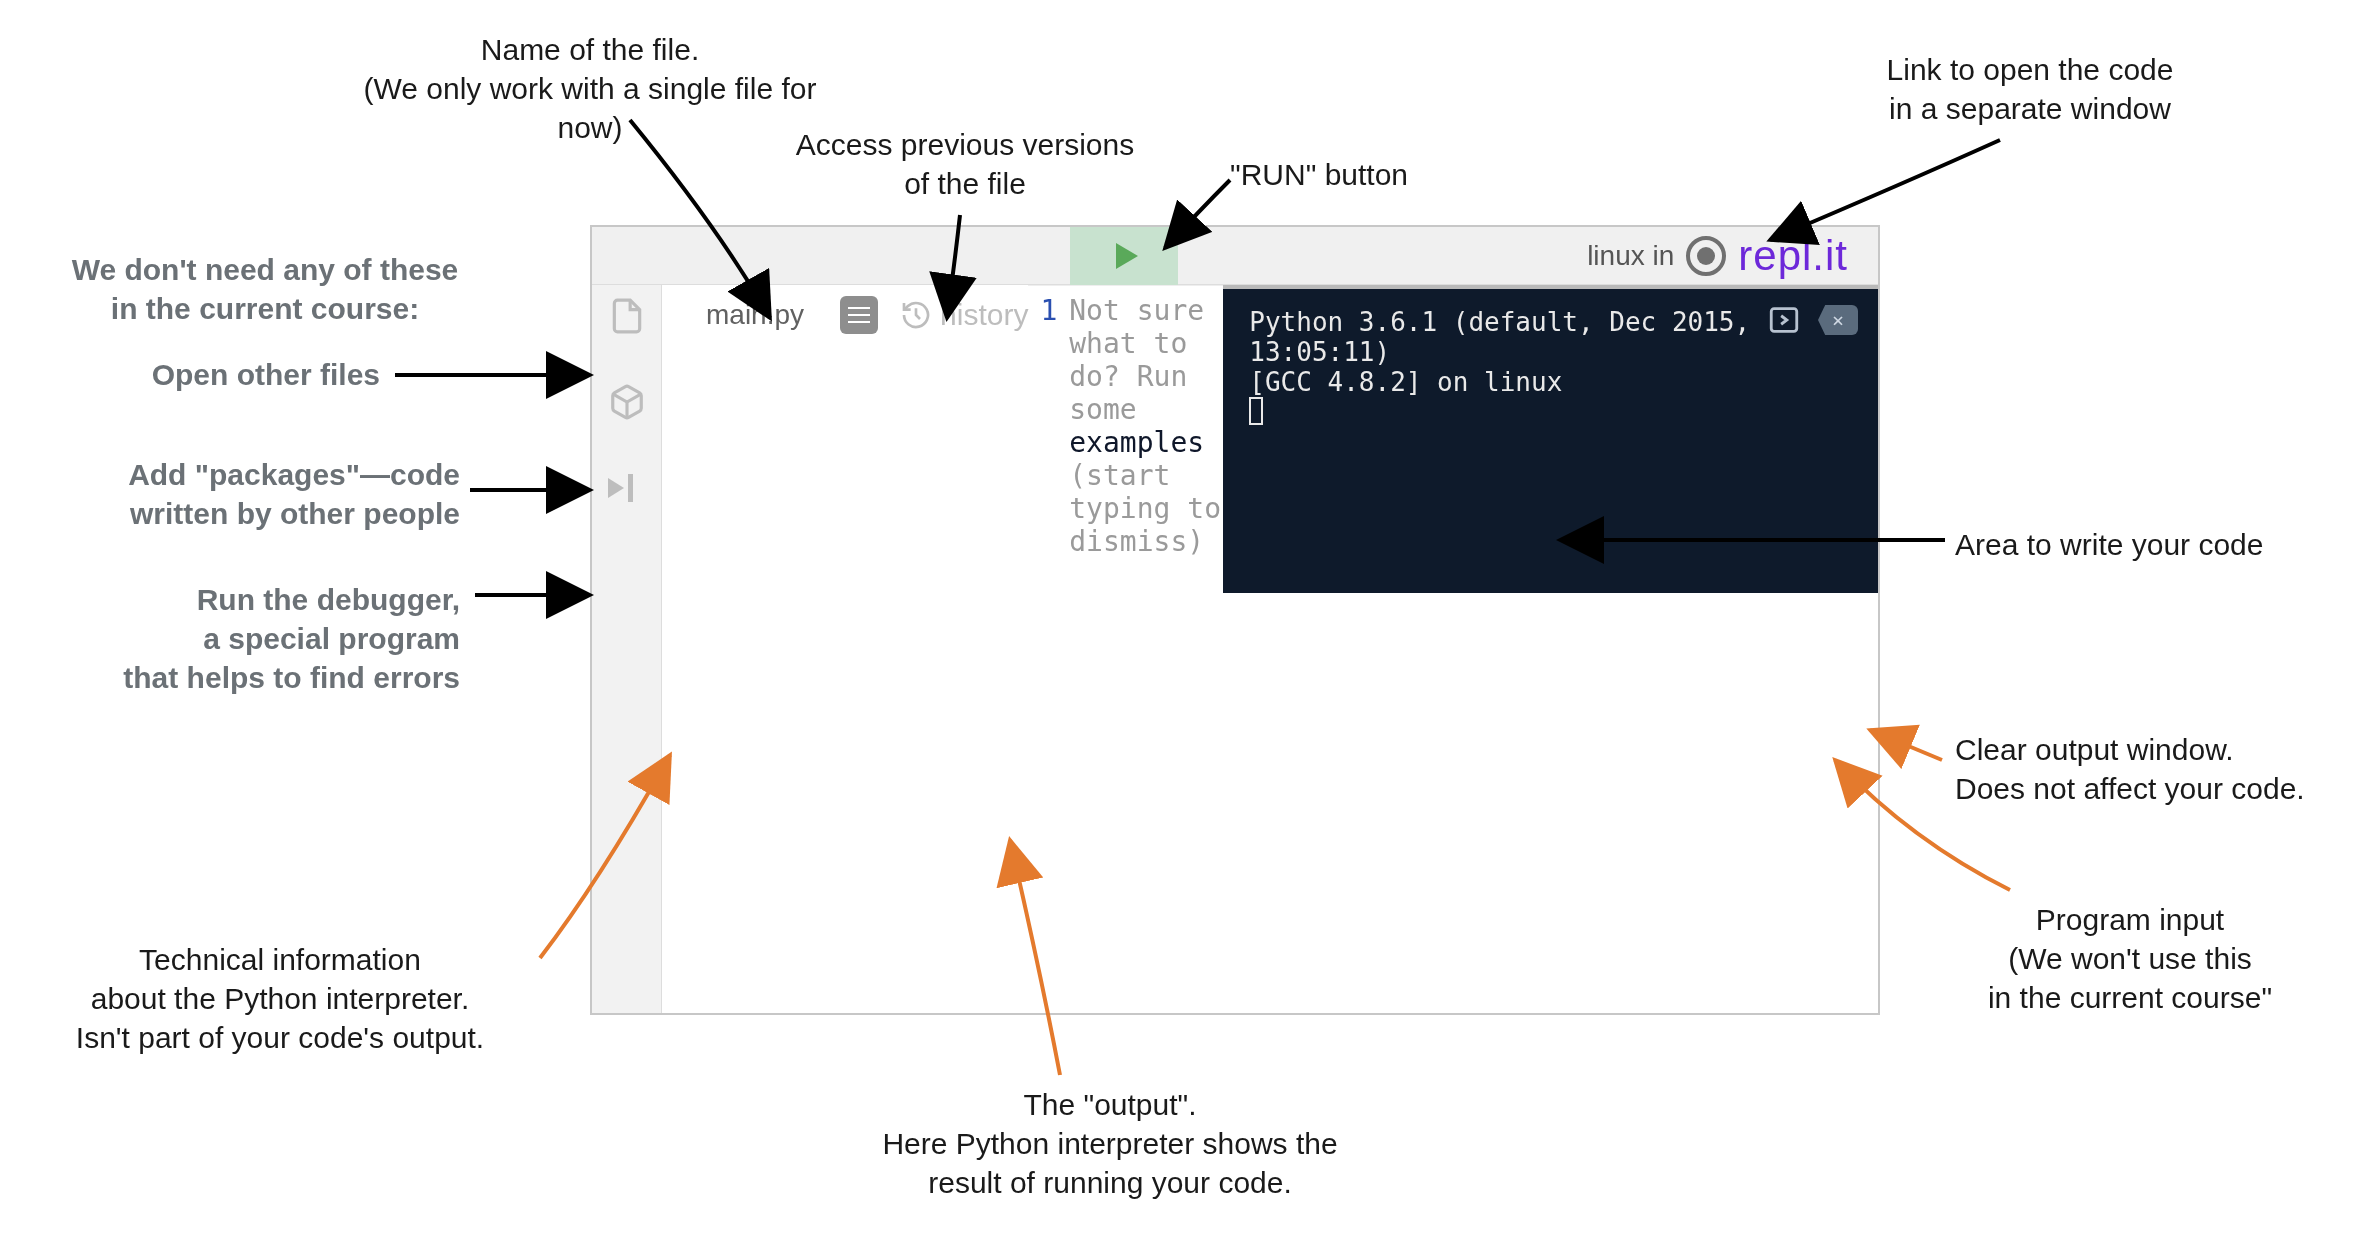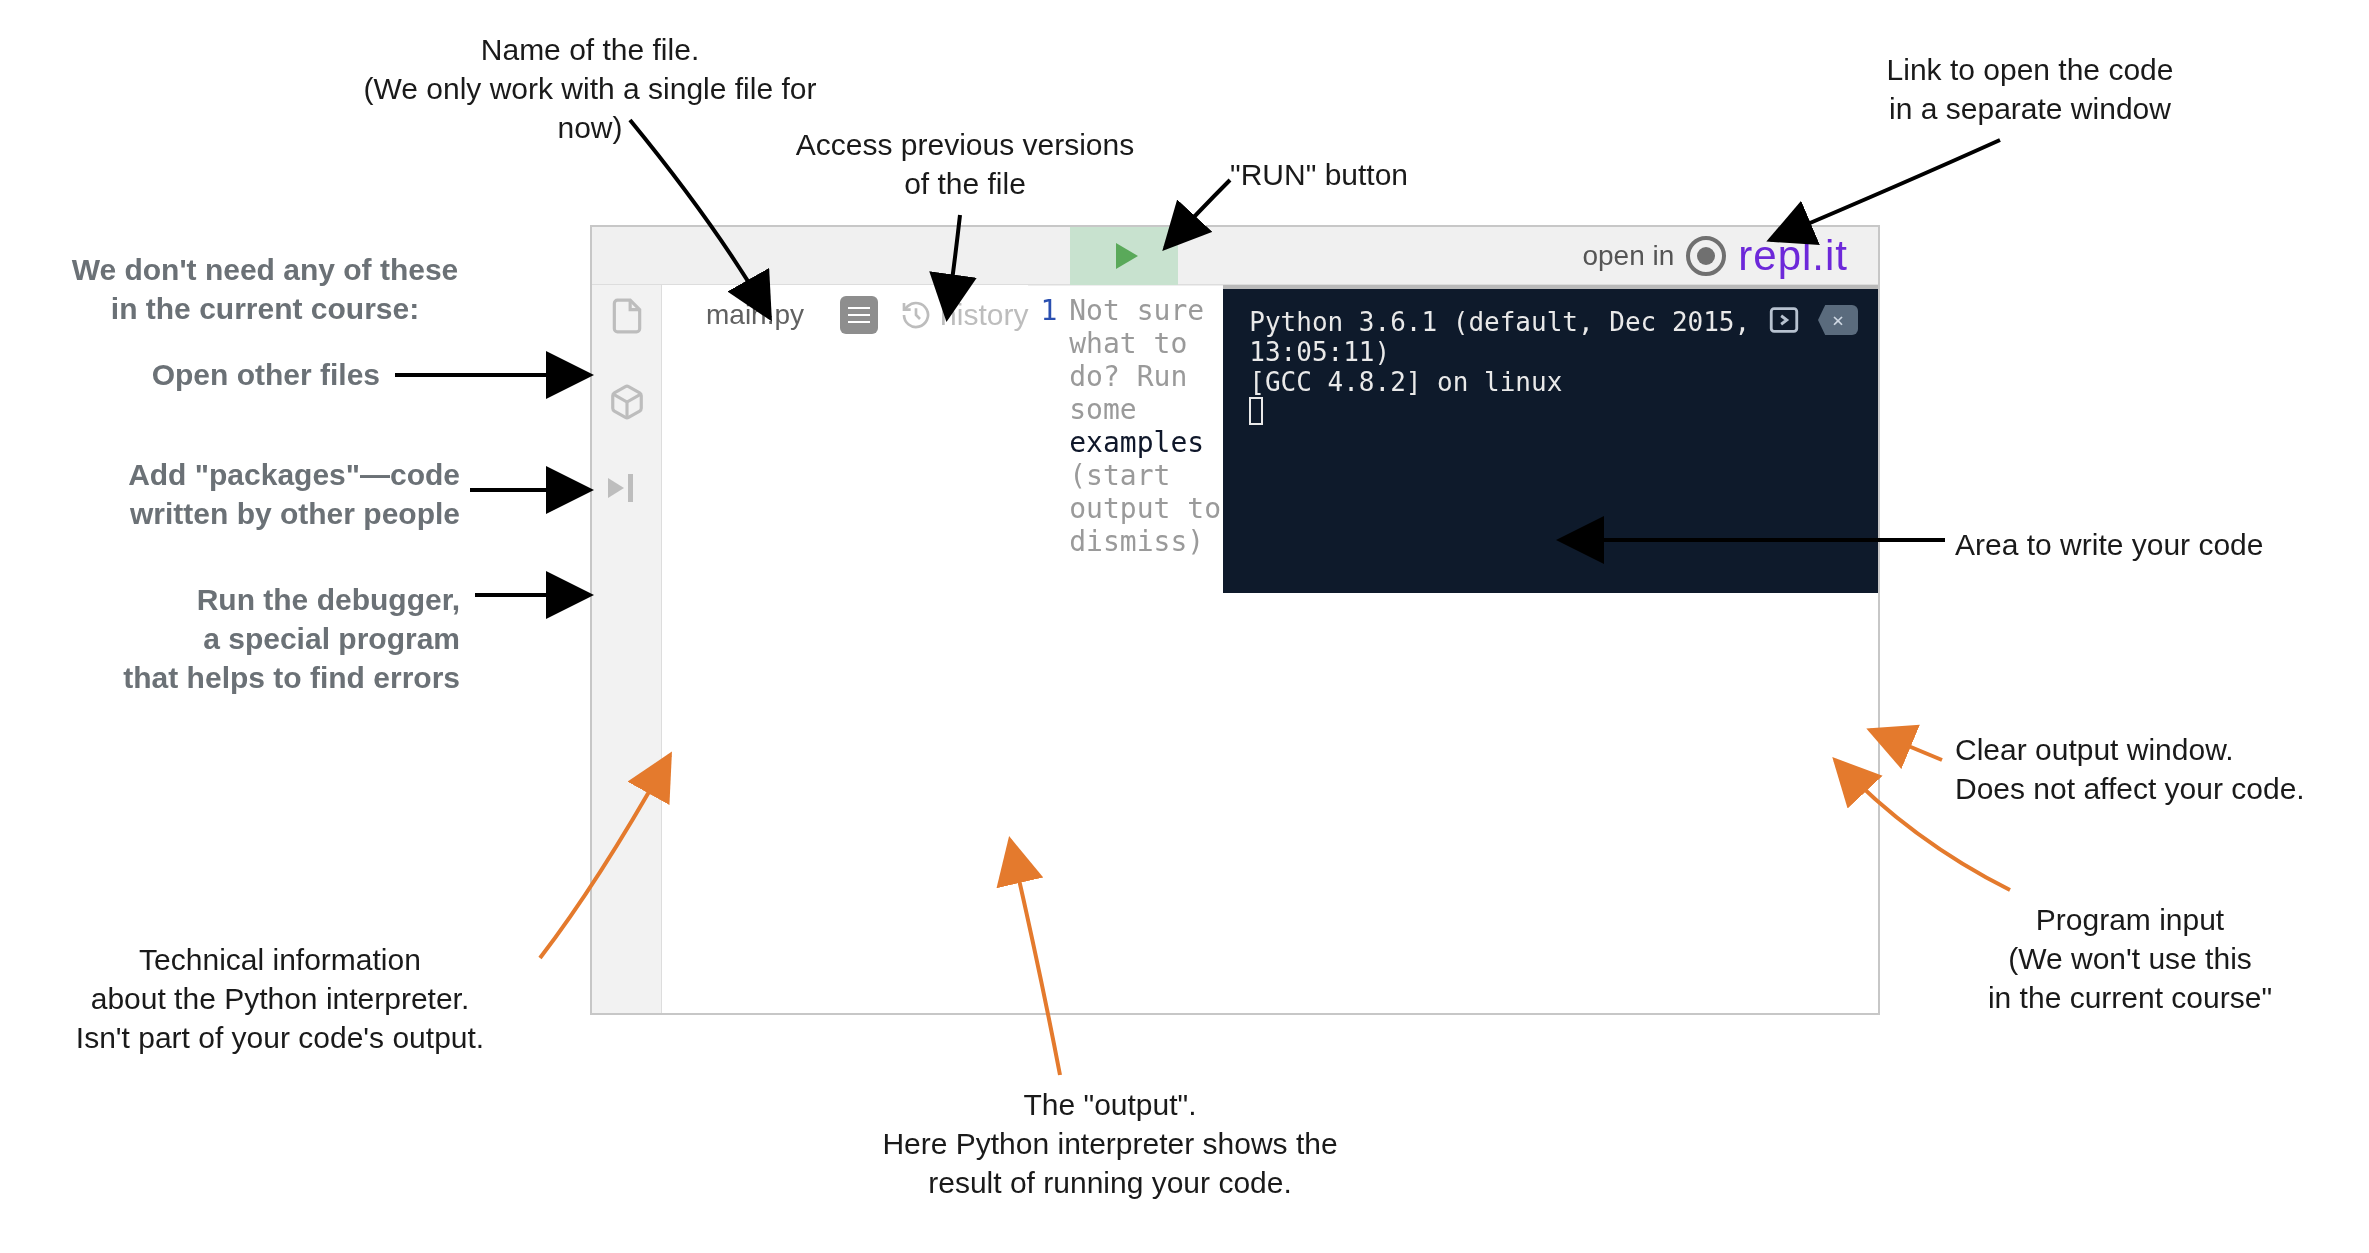--- a/index.html
+++ b/index.html
@@ -220,21 +220,21 @@
 </style>
 </head>
 <body>
 
 <div class="ide">
   <div class="topbar">
     <div class="run-btn">
       <div class="run-triangle"></div>
     </div>
     <div class="openin">
-      <span>open in</span>
+      <span>linux in</span>
       <span class="replit-logo"></span>
       <span class="replit-label">repl.it</span>
     </div>
   </div>
 
   <div class="workarea">
     <div class="sidebar">
       <svg class="side-ic" viewBox="0 0 24 24" fill="none" stroke="currentColor" stroke-width="2">
           <path d="M14 2H6a2 2 0 0 0-2 2v16a2 2 0 0 0 2 2h12a2 2 0 0 0 2-2V8z"></path>
           <polyline points="14 2 14 8 20 8"></polyline>
@@ -264,21 +264,21 @@
             </svg>
           <span>history</span>
         </div>
       </div>
 
       <div class="editor">
         <div class="gutter">
           <div>1</div>
         </div>
         <div class="codeline">
-          <span>Not sure what to do? Run some </span><span class="hl">examples</span><span> (start output to dismiss)</span>
+          <span>Not sure what to do? Run some </span><span class="hl">examples</span><span> (start typing to dismiss)</span>
         </div>
       </div>
 
       <div class="console"><span>Python 3.6.1 (default, Dec 2015, 13:05:11)</span>
 <span>[GCC 4.8.2] on linux</span>
 <span class="cursor-box"></span>
         <div class="console-tools">
           <div class="tool-ic">
             <svg viewBox="0 0 24 24" width="34" height="34" fill="none" stroke="currentColor" stroke-width="2">
                 <rect x="3" y="4" width="18" height="16" rx="2"></rect>

